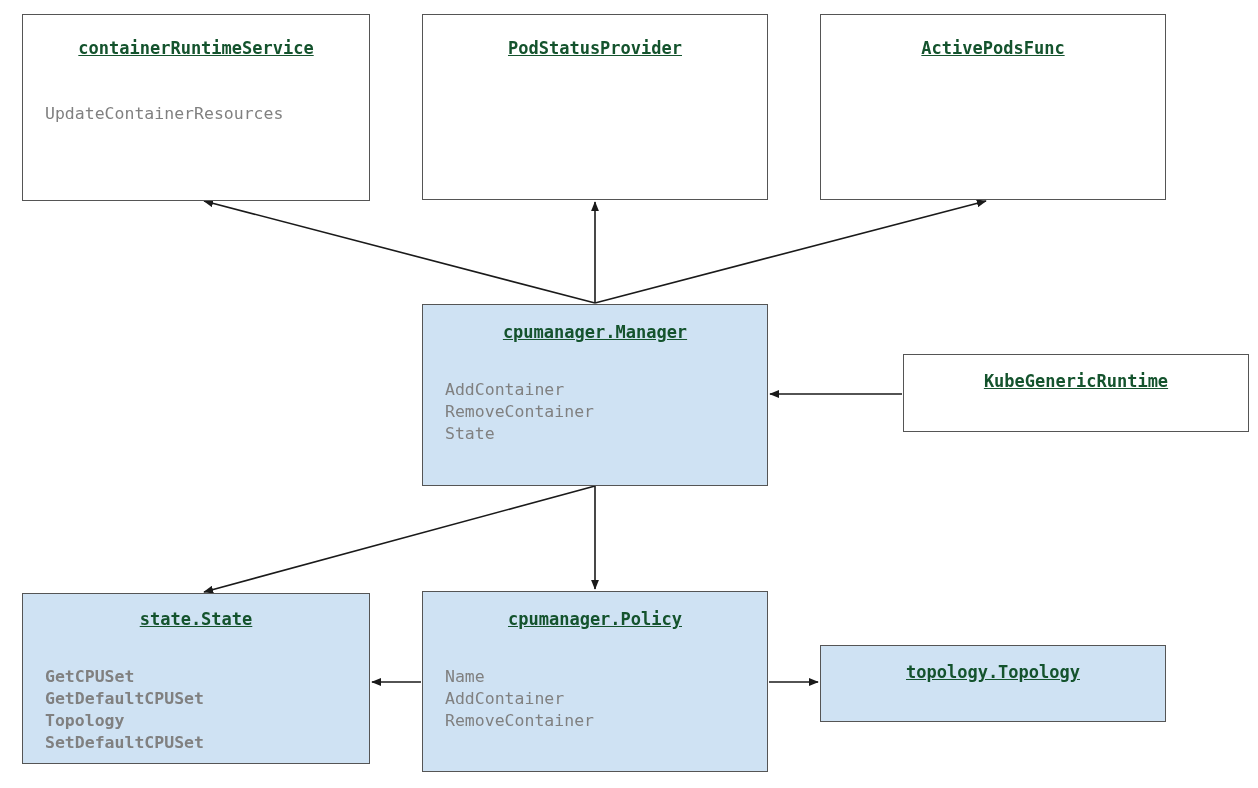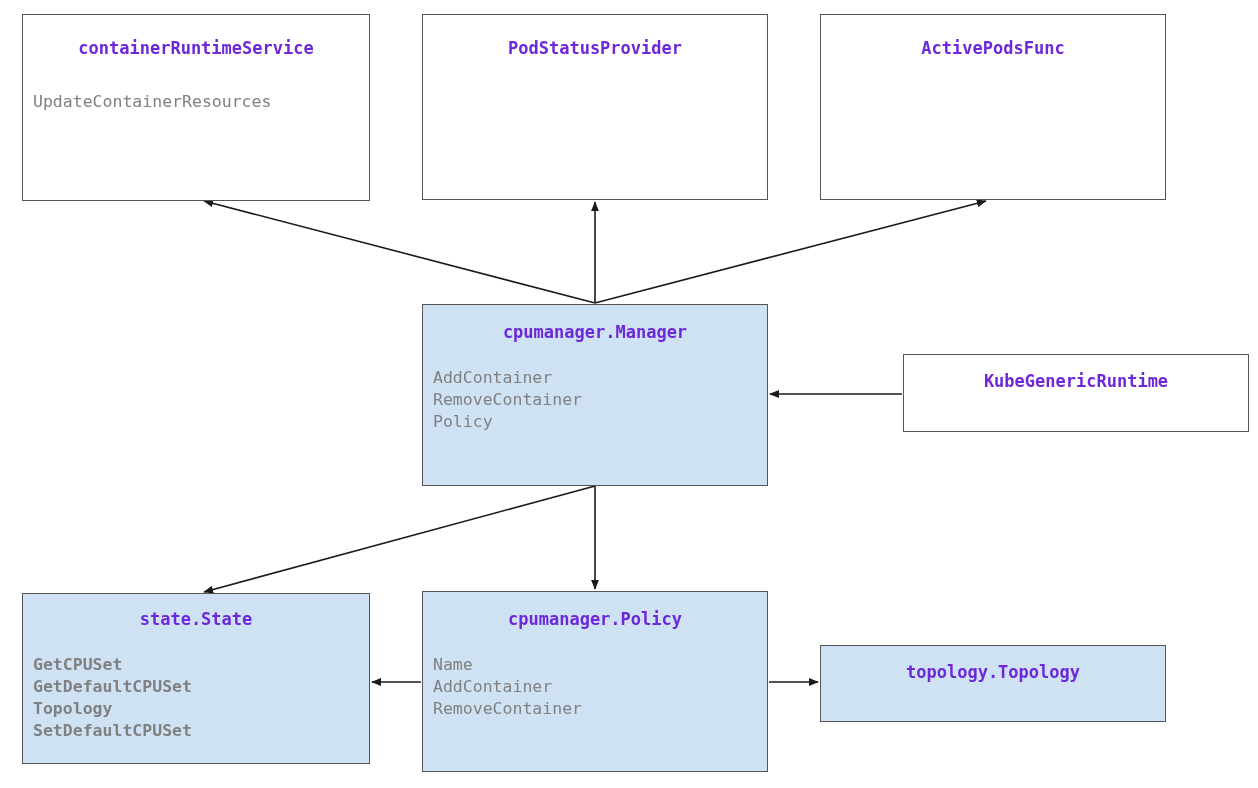--- a/index.html
+++ b/index.html
@@ -22,35 +22,36 @@
     background: #ffffff;
     overflow: hidden;
   }
   .uml-box.filled {
     background: #cfe2f3;
   }
   .box-title {
     font-family: "DejaVu Sans Mono", "Liberation Mono", monospace;
     font-weight: bold;
     font-size: 17px;
-    color: #6d28d9;
+    color: #14532d;
     text-align: center;
     letter-spacing: 0px;
     white-space: nowrap;
     margin: 0;
     padding: 0;
     position: absolute;
     left: 0;
     right: 0;
+    text-decoration: underline;
   }
   .box-members {
     position: absolute;
     left: 10px;
     right: 4px;
-    margin: 0;
+    margin: 12px;
     padding: 0;
     list-style: none;
   }
   .box-members li {
     font-family: "DejaVu Sans Mono", "Liberation Mono", monospace;
     font-size: 16.5px;
     line-height: 22px;
     color: #808080;
     white-space: nowrap;
   }
@@ -110,21 +111,21 @@
 
   <div class="uml-box" style="left:820px; top:14px; width:346px; height:186px;">
     <div class="box-title" style="top:23px;">ActivePodsFunc</div>
   </div>
 
   <div class="uml-box filled" style="left:422px; top:304px; width:346px; height:182px;">
     <div class="box-title" style="top:17px;">cpumanager.Manager</div>
     <ul class="box-members" style="top:62px;">
       <li>AddContainer</li>
       <li>RemoveContainer</li>
-      <li>Policy</li>
+      <li>State</li>
     </ul>
   </div>
 
   <div class="uml-box" style="left:903px; top:354px; width:346px; height:78px;">
     <div class="box-title" style="top:16px;">KubeGenericRuntime</div>
   </div>
 
   <div class="uml-box filled" style="left:22px; top:593px; width:348px; height:171px;">
     <div class="box-title" style="top:15px;">state.State</div>
     <ul class="box-members" style="top:60px;font-weight:bold;">

